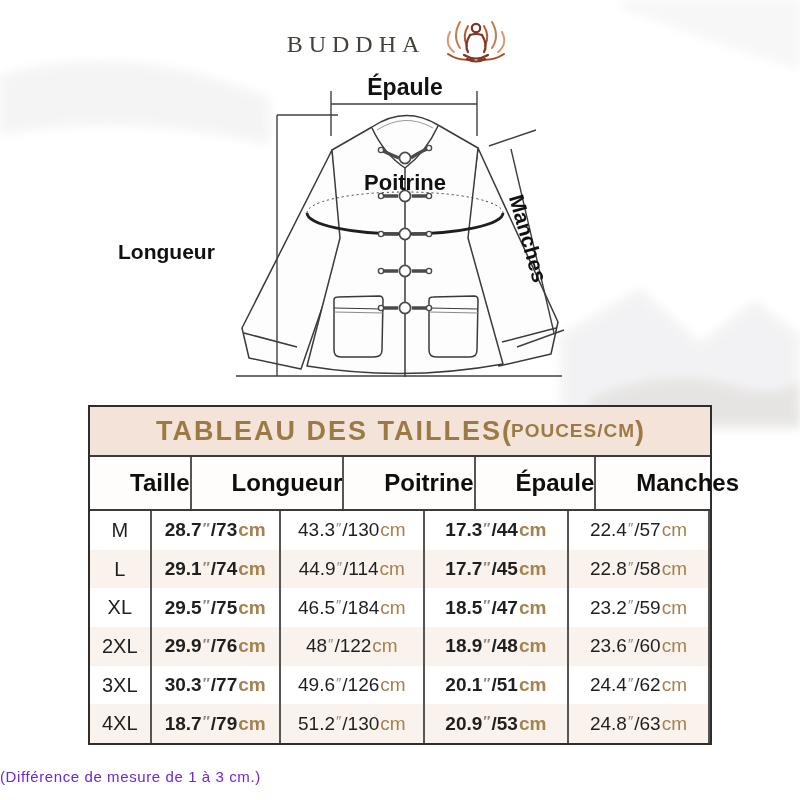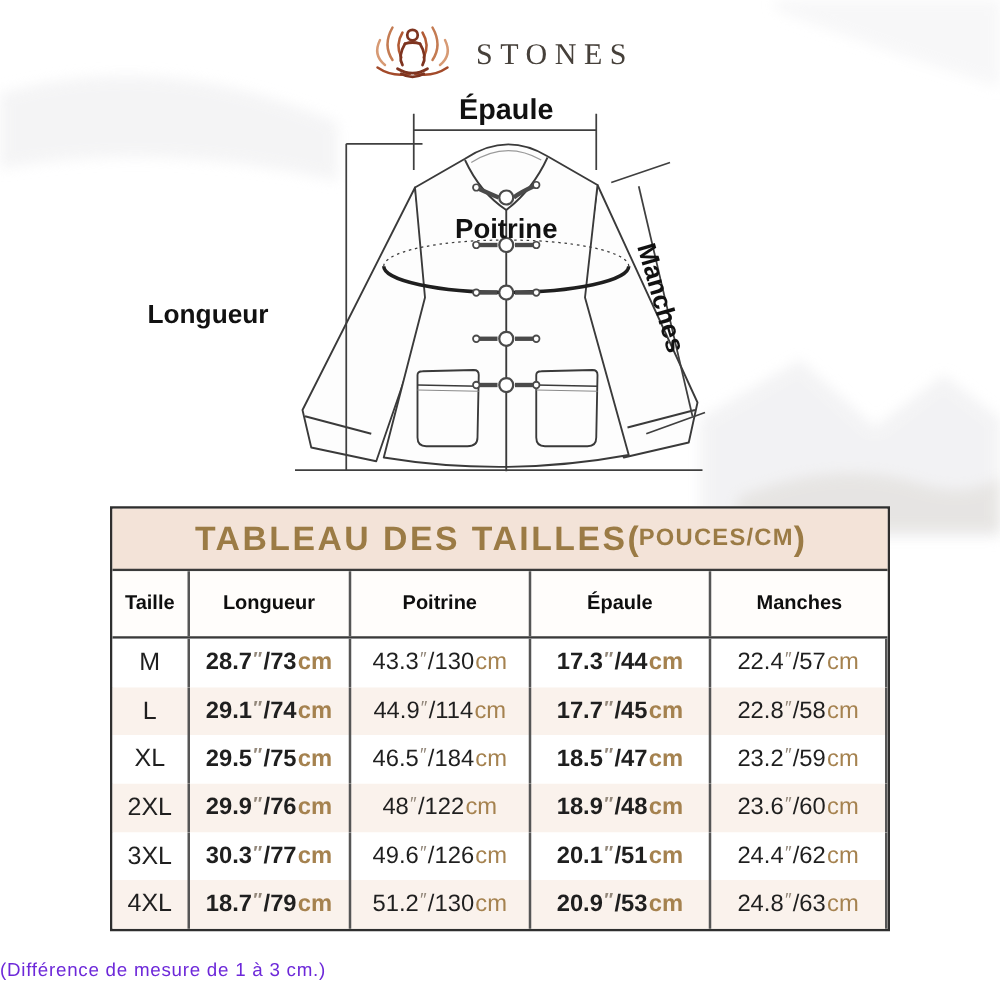--- a/index.html
+++ b/index.html
@@ -41,22 +41,22 @@
   }
   .band-title{font-size:27px;font-weight:700;letter-spacing:2px;}
   .band-paren{font-size:27px;font-weight:700;}
   .band-suffix{font-size:19px;font-weight:700;letter-spacing:1px;}
   .cols{
     height:52px;flex:0 0 52px;display:flex;border-bottom:2px solid #3a3a3a;
     background:#fffdfb;
   }
   .cols .cell{
     display:flex;align-items:center;justify-content:center;
-    font-size:16px;font-weight:700;color:#0e0e0e;
-    border-right:2px solid #555;box-sizing:border-box;
+    font-size:24px;font-weight:700;color:#0e0e0e;
+    border-right:2px solid #555;box-sizing:border-box;margin-left:40px;
   }
   .cell:last-child{border-right:none;}
   .c0{width:62px;} .c1{width:130px;font-weight:bold;} .c2{width:145px;} .c3{width:145px;font-weight:bold;} .c4{width:142px;}
   .rows{flex:1;display:flex;flex-direction:column;}
   .trow{flex:1;display:flex;background:#ffffff;}
   .trow.alt{background:#faf2ec;}
   .trow .cell{
     display:flex;align-items:center;justify-content:center;
     font-size:19px;color:#1f1f1f;border-right:2px solid #555;box-sizing:border-box;
     white-space:nowrap;
@@ -81,37 +81,37 @@
           <feGaussianBlur stdDeviation="5"></feGaussianBlur>
         </filter>
       </defs>
     <path d="M0,75 Q130,38 270,98 L270,145 Q130,112 0,135 Z" fill="#ececee" opacity="0.55" filter="url(#soft)"></path>
     <path d="M620,0 L800,0 L800,70 Q700,38 620,8 Z" fill="#f0f0f2" opacity="0.5" filter="url(#soft)"></path>
     <path d="M560,335 L640,288 L700,342 L755,300 L800,335 L800,430 L560,430 Z" fill="#e7e7ea" opacity="0.5" filter="url(#soft)"></path>
     <path d="M590,398 Q670,365 740,388 Q775,398 800,382 L800,425 L590,425 Z" fill="#d9d5cf" opacity="0.45" filter="url(#soft)"></path>
   </svg>
 
   <div class="logo">
+    <span class="word">BUDDHA</span>
     <svg width="74" height="60" viewBox="0 0 72 60" fill="none" stroke-linecap="round">
       <path d="M28,12 Q22,22 27,32" stroke="#b25a34" stroke-width="2"></path>
       <path d="M44,12 Q50,22 45,32" stroke="#b25a34" stroke-width="2"></path>
       <path d="M20,8 Q12,22 20,34" stroke="#c47b52" stroke-width="2"></path>
       <path d="M52,8 Q60,22 52,34" stroke="#c47b52" stroke-width="2"></path>
       <path d="M10,18 Q4,30 14,38" stroke="#d79a74" stroke-width="2"></path>
       <path d="M62,18 Q68,30 58,38" stroke="#d79a74" stroke-width="2"></path>
       <path d="M8,40 Q20,48 34,45" stroke="#a34a2a" stroke-width="2"></path>
       <path d="M64,40 Q52,48 38,45" stroke="#a34a2a" stroke-width="2"></path>
       <circle cx="36" cy="14" r="4.2" stroke="#7e3420" stroke-width="2.2"></circle>
       <path d="M30,21 Q36,19 42,21" stroke="#7e3420" stroke-width="2.2"></path>
       <path d="M30,21 Q24,31 28,38" stroke="#7e3420" stroke-width="2.2"></path>
       <path d="M42,21 Q48,31 44,38" stroke="#7e3420" stroke-width="2.2"></path>
       <path d="M24,41 Q36,48 48,41" stroke="#7e3420" stroke-width="2.2"></path>
       <path d="M27,45 Q36,50 45,45" stroke="#7e3420" stroke-width="2.2"></path>
     </svg>
-    <span class="word">STONES</span>
   </div>
 
   <svg class="diagram-svg" viewBox="0 0 800 410">
     <g stroke="#3a3a3a" stroke-width="1.5" fill="#fdfdfd" stroke-linejoin="round">
 
       <path d="M332,150 L242,328 L249,358 L301,369 L344,244 Z"></path>
       <path d="M478,148 L558,322 L551,354 L499,366 L466,242 Z"></path>
 
       <path d="M332,150 L340,238 L307,366 Q405,382 503,364 L468,238 L478,148 L438,125 Q405,105 372,127 Z"></path>
 

